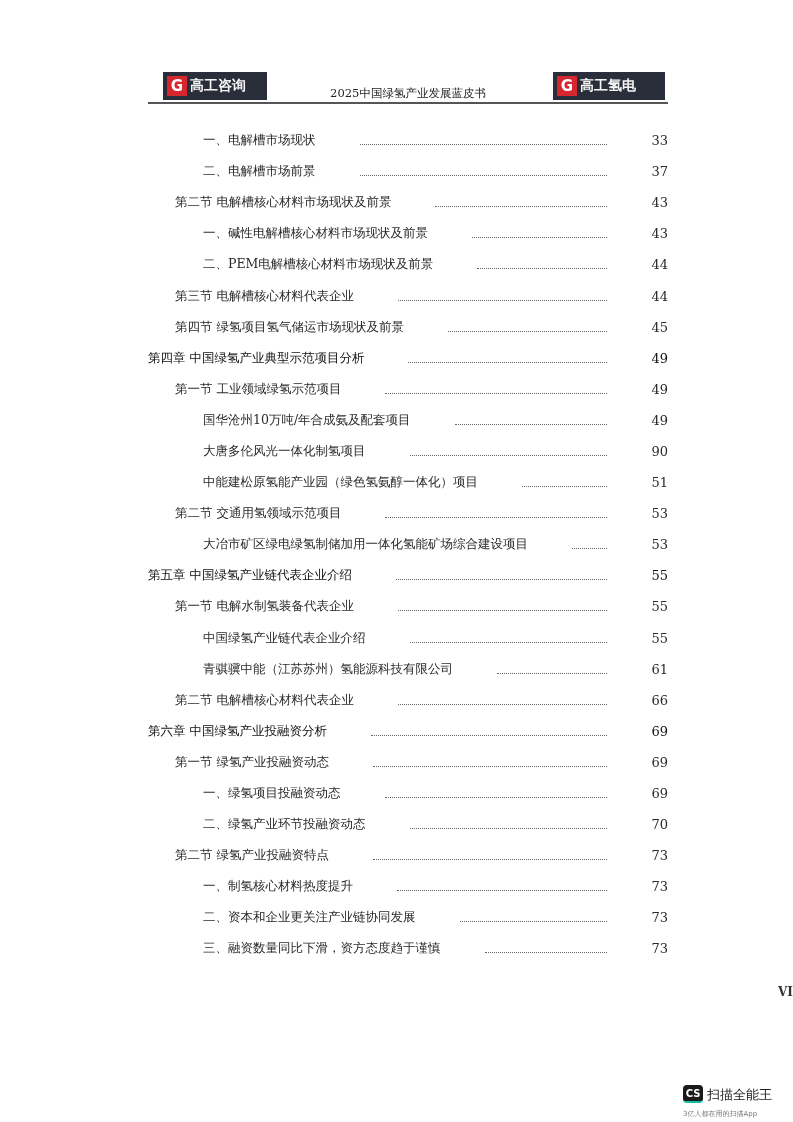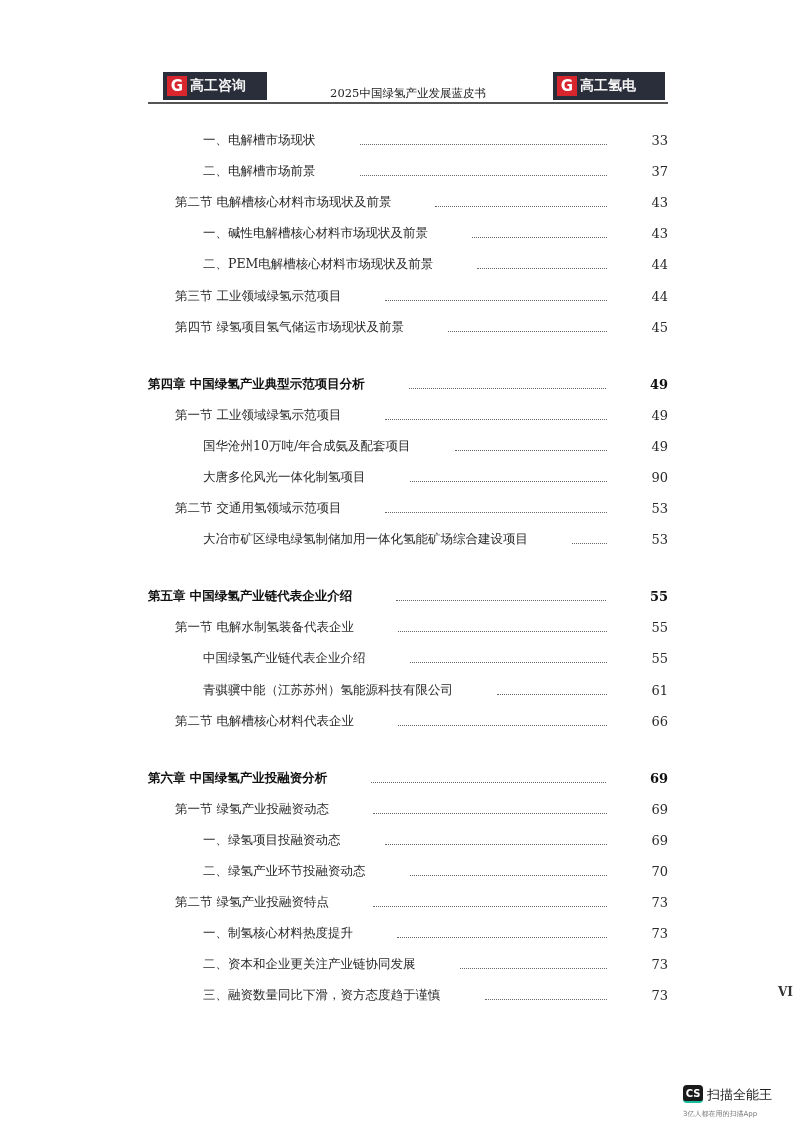--- a/index.html
+++ b/index.html
@@ -13,21 +13,21 @@
     .logo-g { width: 20px; height: 20px; background: #d8262f; color: #fff; font-family: "DejaVu Sans", sans-serif; font-weight: bold; font-size: 15px; display: flex; align-items: center; justify-content: center; margin-right: 3px; }
     .logo-text { color: #f4f4f4; font-family: "DejaVu Sans", sans-serif; font-size: 14px; font-weight: bold; letter-spacing: 0px; white-space: nowrap; }
     .header-title { position: absolute; left: 0; right: 0; top: 16px; text-align: center; font-size: 11.5px; color: #222; }
     .header-rule { position: absolute; left: 148px; top: 102px; width: 520px; height: 2px; background: #555; }
 
     .toc { position: absolute; left: 148px; top: 125px; width: 520px; }
     .toc-row { position: relative; height: 31.1px; display: flex; align-items: center; font-size: 12.5px; color: #2a2a2a; gap: 40px; }
     .toc-row .label { white-space: nowrap; padding-right: 2px; background: #fff; }
     .toc-row .leader { flex: 1; height: 1px; border-bottom: 1.5px dotted #666; margin: 0 2px; position: relative; top: 4px; }
     .toc-row .page { white-space: nowrap; padding-left: 2px; font-size: 13px; }
-    .lvl-0 { padding-left: 0; font-weight: bold; color: #111; margin-top: 26px; }
+    .lvl-0 { padding-left: 0; font-weight: normal; color: #111; }
     .lvl-1 { padding-left: 27px; }
     .lvl-2 { padding-left: 55px; }
 
     .page-number { position: absolute; left: 0; width: 793px; top: 985px; text-align: right; font-size: 12px; font-weight: bold; color: #333; }
 
     .watermark { position: absolute; left: 683px; top: 1077px; width: 105px; height: 40px; margin-top: 8px; }
     .wm-icon { position: absolute; left: 0; top: 0; width: 20px; height: 18px; background: #1a1a1a; border-radius: 4px; color: #fff; font-family: "DejaVu Sans", sans-serif; font-weight: bold; font-size: 10px; display: flex; align-items: center; justify-content: center; border-bottom: 2px solid #19bc9c; }
     .wm-title { position: absolute; left: 24px; top: 1px; font-family: "DejaVu Sans", sans-serif; font-size: 13px; color: #222; white-space: nowrap; }
     .wm-sub { position: absolute; left: 0; top: 24px; font-family: "DejaVu Sans", sans-serif; font-size: 7px; color: #777; white-space: nowrap; }
   </style>
@@ -67,21 +67,21 @@
       <span class="label">一、碱性电解槽核心材料市场现状及前景</span>
       <span class="leader"></span>
       <span class="page">43</span>
     </div>
     <div class="toc-row lvl-2">
       <span class="label">二、PEM电解槽核心材料市场现状及前景</span>
       <span class="leader"></span>
       <span class="page">44</span>
     </div>
     <div class="toc-row lvl-1">
-      <span class="label">第三节 工业领域绿氢示范项目</span>
+      <span class="label">第三节 电解槽核心材料代表企业</span>
       <span class="leader"></span>
       <span class="page">44</span>
     </div>
     <div class="toc-row lvl-1">
       <span class="label">第四节 绿氢项目氢气储运市场现状及前景</span>
       <span class="leader"></span>
       <span class="page">45</span>
     </div>
     <div class="toc-row lvl-0">
       <span class="label">第四章 中国绿氢产业典型示范项目分析</span>
@@ -95,20 +95,25 @@
     </div>
     <div class="toc-row lvl-2">
       <span class="label">国华沧州10万吨/年合成氨及配套项目</span>
       <span class="leader"></span>
       <span class="page">49</span>
     </div>
     <div class="toc-row lvl-2">
       <span class="label">大唐多伦风光一体化制氢项目</span>
       <span class="leader"></span>
       <span class="page">90</span>
+    </div>
+    <div class="toc-row lvl-2">
+      <span class="label">中能建松原氢能产业园（绿色氢氨醇一体化）项目</span>
+      <span class="leader"></span>
+      <span class="page">51</span>
     </div>
     <div class="toc-row lvl-1">
       <span class="label">第二节 交通用氢领域示范项目</span>
       <span class="leader"></span>
       <span class="page">53</span>
     </div>
     <div class="toc-row lvl-2">
       <span class="label">大冶市矿区绿电绿氢制储加用一体化氢能矿场综合建设项目</span>
       <span class="leader"></span>
       <span class="page">53</span>

